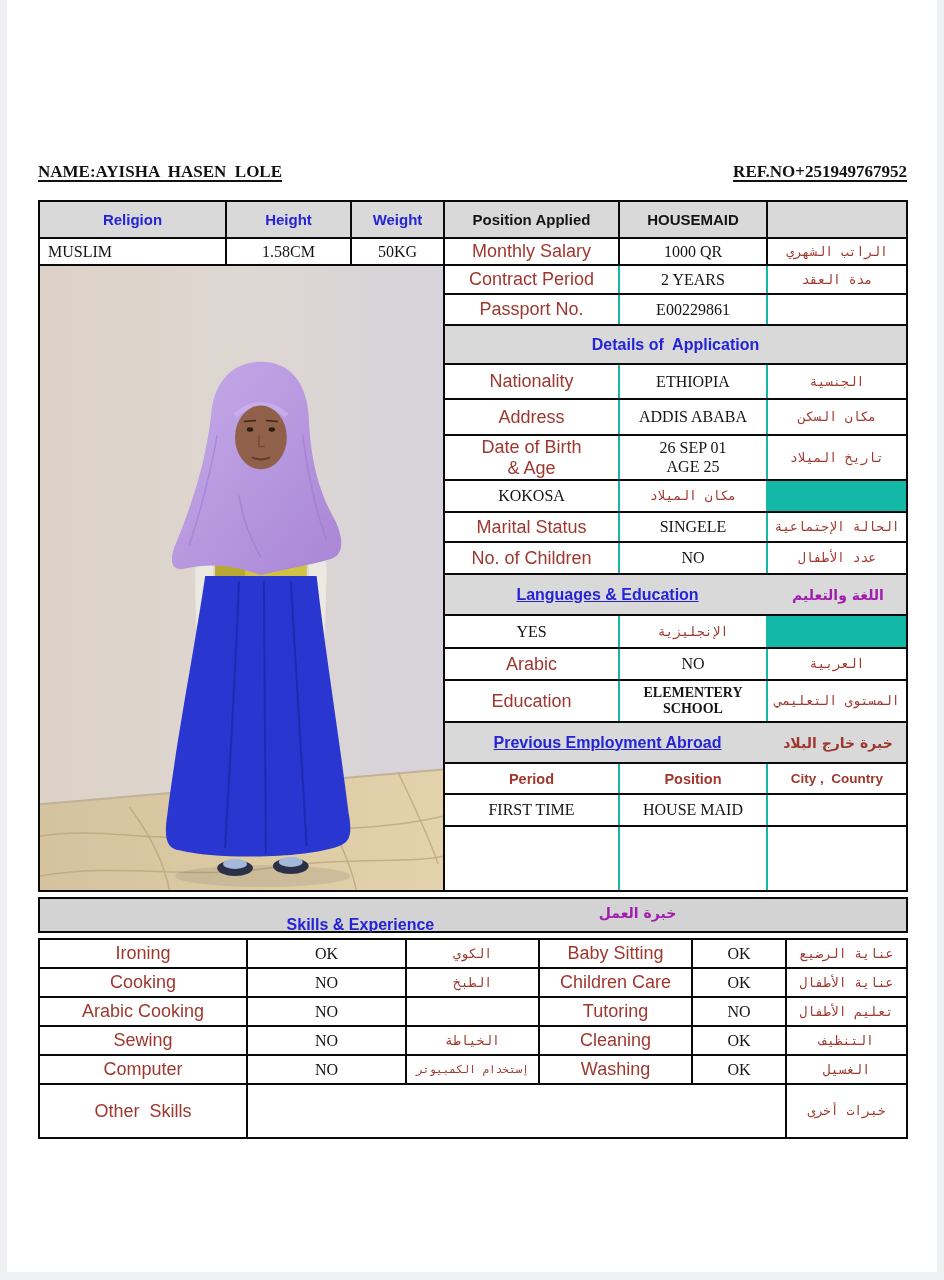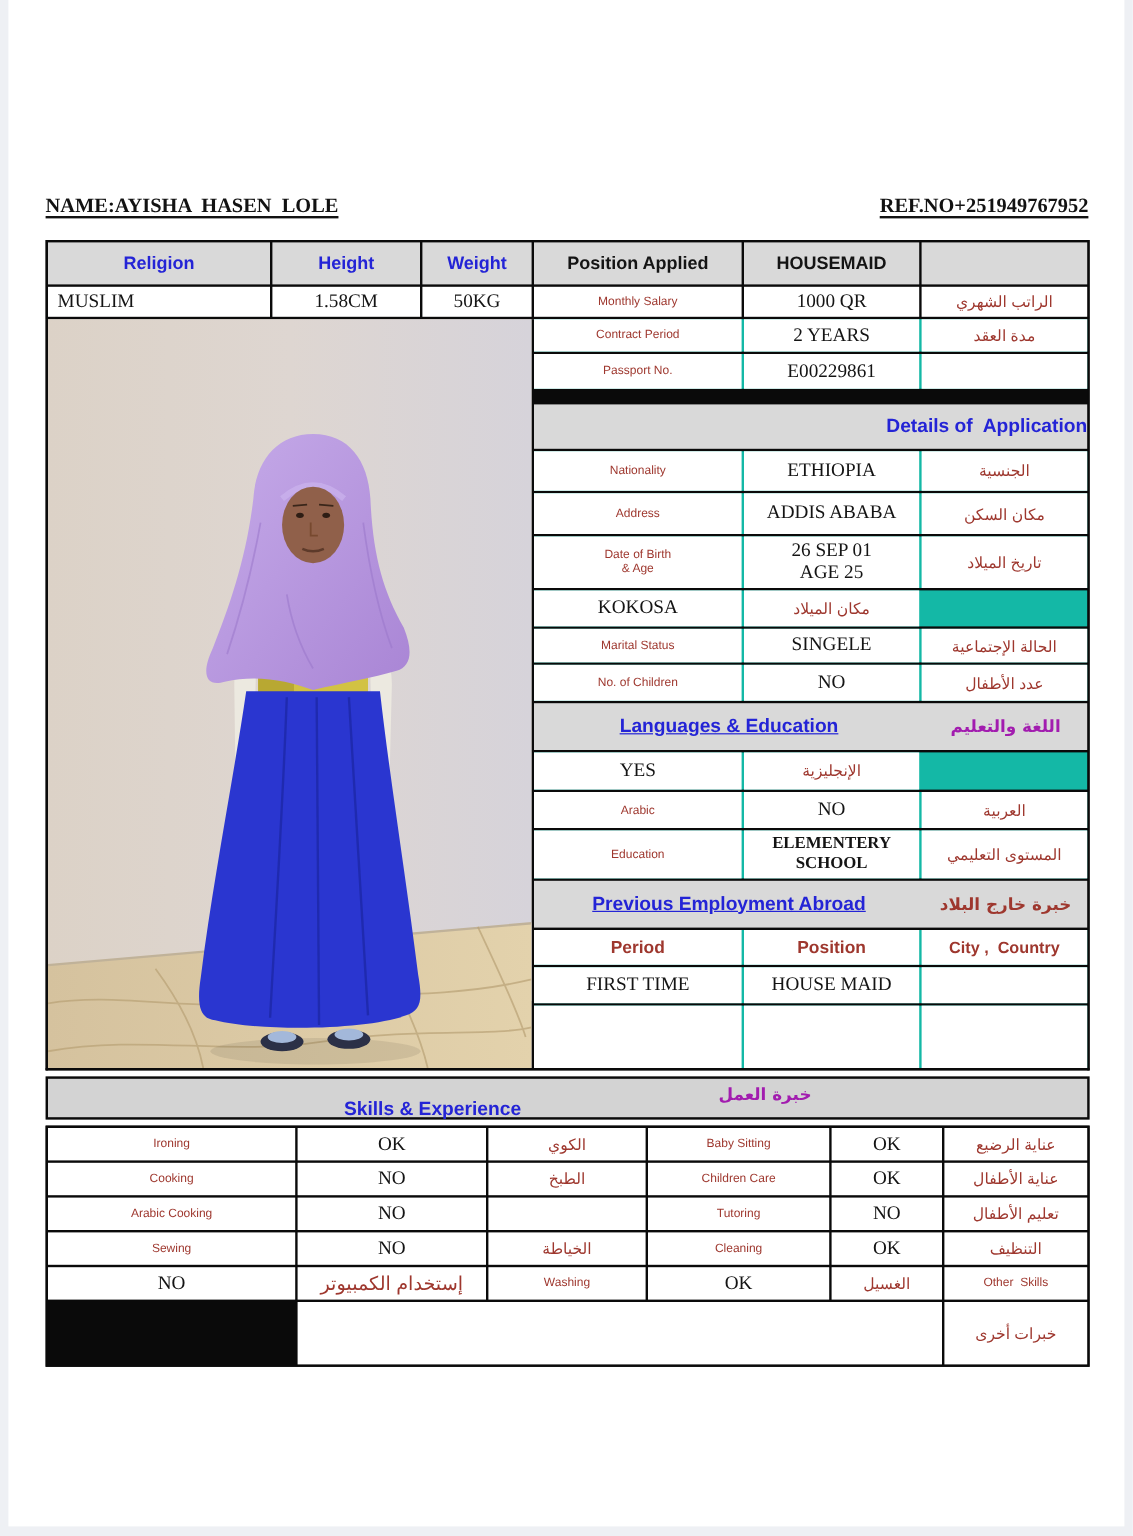--- a/index.html
+++ b/index.html
@@ -36,46 +36,46 @@
     display:grid; background:#0a0a0a; border:2px solid #0a0a0a; gap:2px;
   }
   .cell {
     background:#ffffff; display:flex; align-items:center; justify-content:center;
     text-align:center; overflow:hidden; padding:1px 3px;
   }
   .gray { background:#d9d9d9; }
 
   .hblue { color:#2424d6; font-weight:bold; font-size:15px; }
   .hblk  { color:#141414; font-weight:bold; font-size:15px; }
-  .lblr  { color:#9e372e; font-size:10px; }
+  .lblr  { color:#9e372e; font-size:18px; }
   .lblr-b{ color:#9e372e; font-size:14.5px; font-weight:bold; }
   .val   { font-family:"Liberation Serif", serif; color:#141414; font-size:16px; }
   .val-sm{ font-family:"Liberation Serif", serif; color:#141414; font-size:14px; font-weight:bold; }
-  .ar    { font-family:Liberation Sans, sans-serif; direction:rtl; color:#9e372e; font-size:13px; }
+  .ar    { font-family:Liberation Mono, monospace; direction:rtl; color:#9e372e; font-size:13px; }
   .ar-blue { font-family:"DejaVu Sans", sans-serif; direction:rtl; color:#a21caf; font-size:14px; font-weight:bold; }
   .ar-red-b{ font-family:"DejaVu Sans", sans-serif; direction:rtl; color:#9e372e; font-size:14px; font-weight:bold; }
   .preline { white-space:pre-line; line-height:1.15; }
   .secblue { color:#2424d6; font-weight:bold; font-size:16px; }
 
   
   .tbl-top { grid-template-columns:185px 123px 91px 173px 146px 1fr; grid-template-rows:35px 25px; }
 
   
   .mid {
     display:flex; gap:2px; background:#0a0a0a;
     border:2px solid #0a0a0a; border-top:none; height:626px;
   }
   .photo-cell { width:403px; background:#d8d1cb; position:relative; }
   .photo-cell svg { display:block; width:100%; height:100%; }
   .detail { flex:1; display:flex; flex-direction:column; gap:2px; }
   .drow { display:grid; grid-template-columns:173px 146px 1fr; gap:2px; background:#14b8a6; }
   .dband { display:flex; background:#d9d9d9; align-items:center; }
   .dband .en { width:325px; text-align:center;text-decoration:underline; }
   .dband .arr { flex:1; text-align:center; }
-  .dband.center { justify-content:flex-end;margin-top:11px; }
+  .dband.center { justify-content:center; }
   .grow { flex:1; }
 
   
   .band {
     margin-top:5px; height:36px; border:2px solid #0a0a0a; background:#d3d3d3;
     position:relative;
   }
   .band .en { position:absolute; left:12%; width:50%; text-align:center; top:17px; }
   .band .arr{ position:absolute; left:58%; width:22%; text-align:center; top:6px; }
 
@@ -318,22 +318,23 @@
       <div class="cell val">NO</div>
       <div class="cell ar">تعليم الأطفال</div>
 
       <div class="cell lblr">Sewing</div>
       <div class="cell val">NO</div>
       <div class="cell ar">الخياطة</div>
       <div class="cell lblr">Cleaning</div>
       <div class="cell val">OK</div>
       <div class="cell ar">التنظيف</div>
 
-      <div class="cell val">NO</div>
-      <div class="cell ar" style="font-size:16px">إستخدام الكمبيوتر</div>
+      <div class="cell lblr">Computer</div>
+      <div class="cell val">NO</div>
+      <div class="cell ar" style="font-size:11px">إستخدام الكمبيوتر</div>
       <div class="cell lblr">Washing</div>
       <div class="cell val">OK</div>
       <div class="cell ar">الغسيل</div>
 
       <div class="cell lblr" style="white-space:pre">Other  Skills</div>
       <div class="cell span4"></div>
       <div class="cell ar">خبرات أخرى</div>
 
     </div>
   </div>

